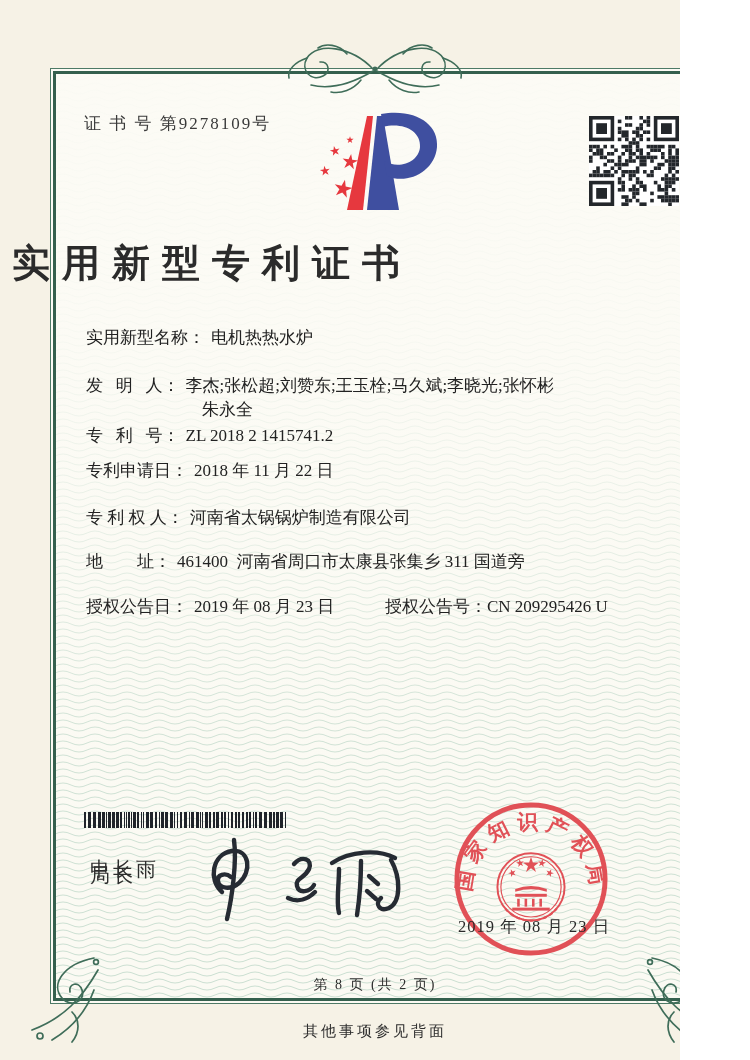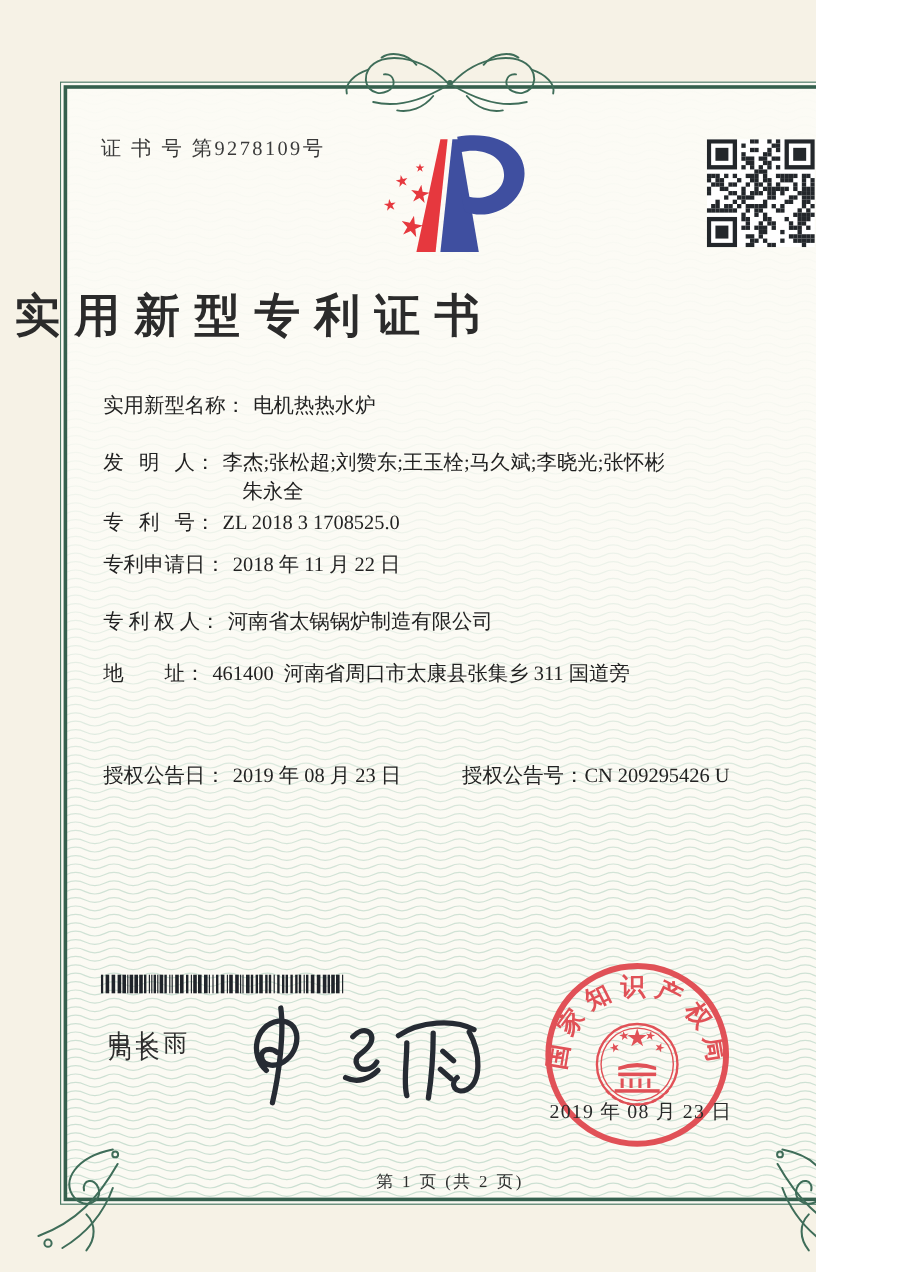--- a/index.html
+++ b/index.html
@@ -469,32 +469,32 @@
   <div class="abs row" style="top:326px;">
     <span class="lbl">实用新型名称：</span><span class="val">电机热热水炉</span>
   </div>
   <div class="abs row" style="top:374px;">
     <span class="lbl">发   明   人：</span><span class="val">李杰;张松超;刘赞东;王玉栓;马久斌;李晓光;张怀彬</span>
   </div>
   <div class="abs row" style="top:398px; left:196px;">
     <span class="val">朱永全</span>
   </div>
   <div class="abs row" style="top:424px;">
-    <span class="lbl">专   利   号：</span><span class="val">ZL 2018 3 1708525.0</span>
+    <span class="lbl">专   利   号：</span><span class="val">ZL 2018 2 1415741.2</span>
   </div>
   <div class="abs row" style="top:459px;">
     <span class="lbl">专利申请日：</span><span class="val">2018 年 11 月 22 日</span>
   </div>
   <div class="abs row" style="top:506px;">
     <span class="lbl">专 利 权 人：</span><span class="val">河南省太锅锅炉制造有限公司</span>
   </div>
   <div class="abs row" style="top:550px;">
     <span class="lbl">地        址：</span><span class="val">461400  河南省周口市太康县张集乡 311 国道旁</span>
   </div>
-  <div class="abs row" style="top:595px;margin-top:40px;">
+  <div class="abs row" style="top:595px;">
     <span class="lbl">授权公告日：</span><span class="val">2019 年 08 月 23 日</span>
     <span class="pair2"><span>授权公告号：</span><span>CN 209295426 U</span></span>
   </div>
 
 
   <svg id="barcode-svg" class="abs" style="left:84px; top:812px;" width="206" height="16" viewBox="0 0 206 16">
       <rect x="0" y="0" width="2" height="16" fill="#20242a"></rect>
       <rect x="4" y="0" width="3" height="16" fill="#20242a"></rect>
       <rect x="9" y="0" width="3" height="16" fill="#20242a"></rect>
       <rect x="14" y="0" width="3" height="16" fill="#20242a"></rect>
@@ -591,15 +591,16 @@
       <rect x="66" y="100" width="2.6" height="8"></rect>
       <rect x="73.5" y="100" width="2.6" height="8"></rect>
       <rect x="81" y="100" width="2.6" height="8"></rect>
       <rect x="88.5" y="100" width="2.6" height="8"></rect>
       <rect x="61" y="109" width="38" height="3"></rect>
       <path d="M54,110 A34,34 0 0 0 106,110" fill="none" stroke="#e0474e" stroke-width="2.2" stroke-dasharray="4 3"></path>
     </g>
   </svg>
   <div class="abs seal-date">2019 年 08 月 23 日</div>
 
-  <div class="abs page-ind">第 1 页 (共 2 页)</div>
+  <div class="abs page-ind">第 8 页 (共 2 页)</div>
+  <div class="abs back-note">其他事项参见背面</div>
 
 </div>
 
 </body></html>

